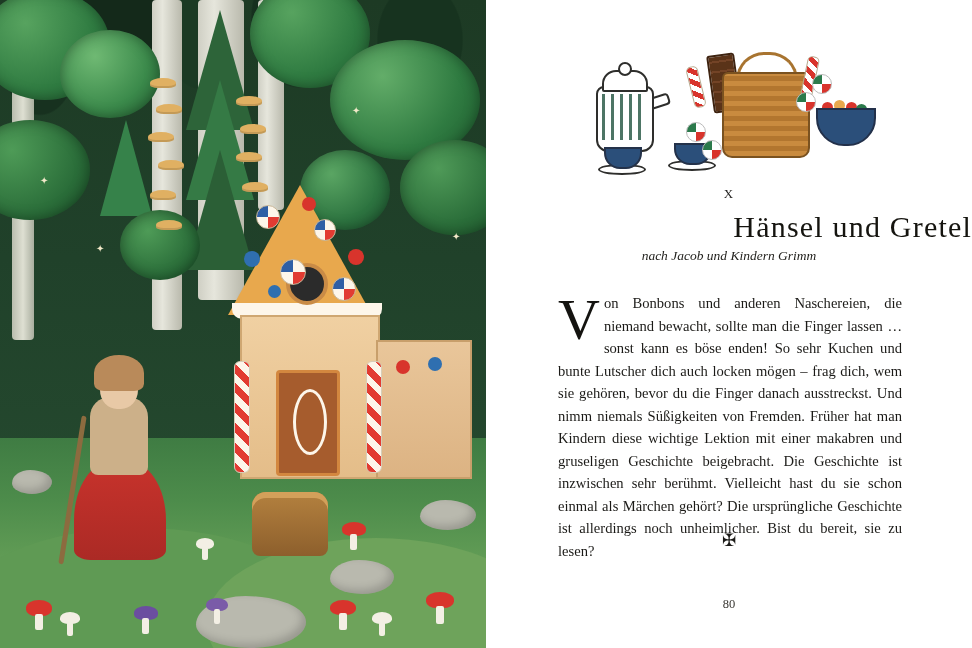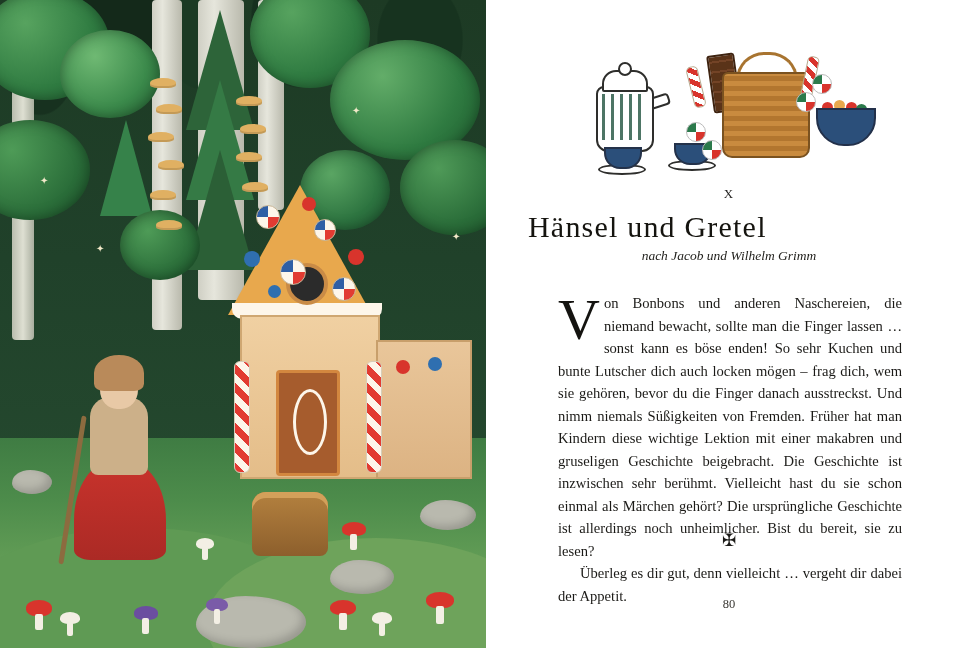--- a/index.html
+++ b/index.html
@@ -296,21 +296,21 @@
 
   .chapter-num {
     text-align: center;
     font-family: "Liberation Serif", serif;
     font-size: 13px;
     letter-spacing: 1px;
     color: #262523;
     margin-top: 186px;
   }
   .chapter-title {
-    text-align: left;
+    text-align: right;
     font-family: "Liberation Serif", serif;
     font-size: 30px;
     font-weight: normal;
     letter-spacing: 1.2px;
     color: #15140f;
     margin: 8px 0 4px 0;
     padding-left: 42px;
   }
   .chapter-sub {
     text-align: center;
@@ -514,25 +514,24 @@
         <div class="berry" style="left:0px;top:2px;background:#d8342c;"></div>
         <div class="berry" style="left:12px;top:0px;background:#e8a84d;"></div>
         <div class="berry" style="left:24px;top:2px;background:#d8342c;"></div>
         <div class="berry" style="left:34px;top:4px;background:#2b7a4b;"></div>
       </div>
       <div class="bowl"></div>
     </div>
 
     <div class="chapter-num">X</div>
     <h1 class="chapter-title">Hänsel und Gretel</h1>
-    <div class="chapter-sub">nach Jacob und Wilhelm Grimm</div>
+    <div class="chapter-sub">nach Jacob und Kindern Grimm</div>
 
     <div class="body-col">
       <p style="margin:0;">
         <span class="dropcap">V</span><span>on Bonbons und anderen Naschereien, die niemand bewacht, sollte man die Finger lassen … sonst kann es böse enden! So sehr Kuchen und bunte Lutscher dich auch locken mögen – frag dich, wem sie gehören, bevor du die Finger danach ausstreckst. Und nimm niemals Süßigkeiten von Fremden. Früher hat man Kindern diese wichtige Lektion mit einer makabren und gruseligen Geschichte beigebracht. Die Geschichte ist inzwischen sehr berühmt. Vielleicht hast du sie schon einmal als Märchen gehört? Die ursprüngliche Geschichte ist allerdings noch unheimlicher. Bist du bereit, sie zu lesen?</span>
       </p>
-      <p class="para-2" style="margin:0;">Überleg es dir gut, denn vielleicht … vergeht dir dabei der Appetit.</p>
     </div>
 
     <div class="fleuron">✠</div>
     <div class="folio">80</div>
   </div>
 </div>
 
 </body></html>

